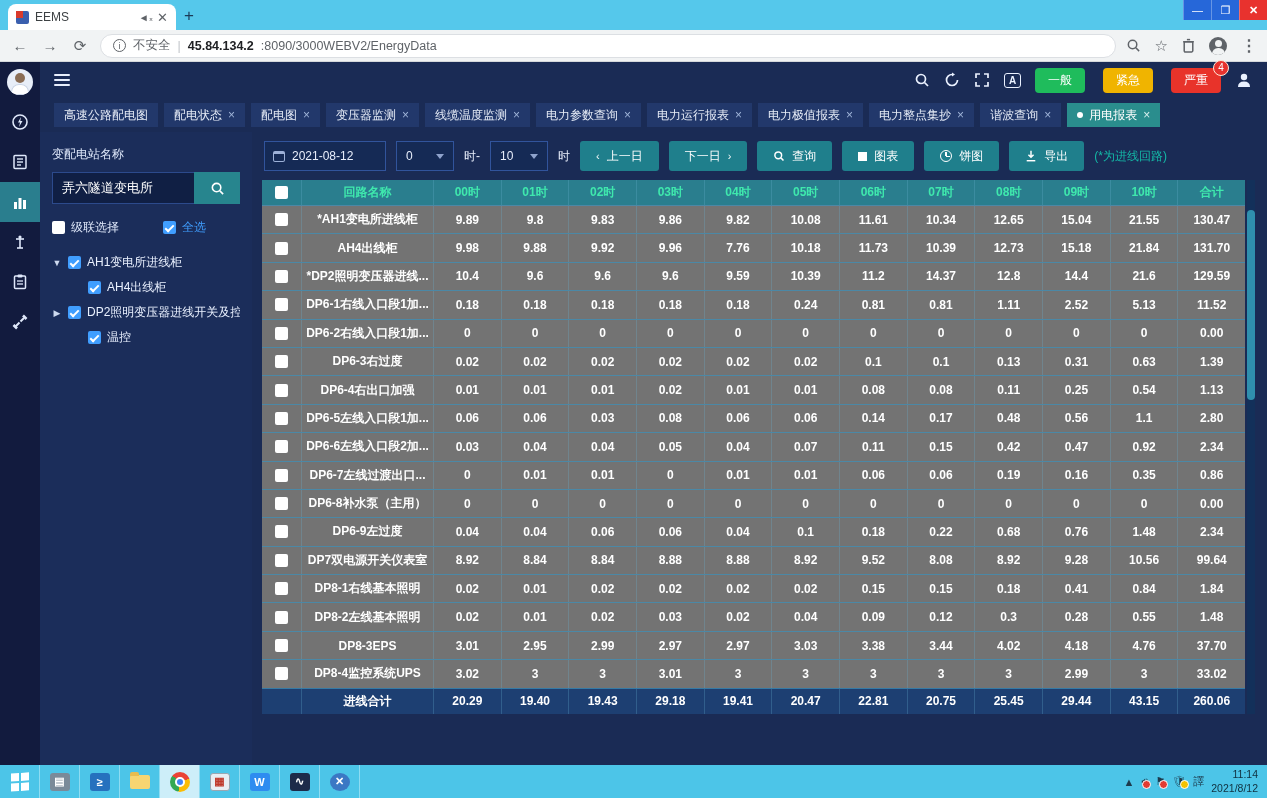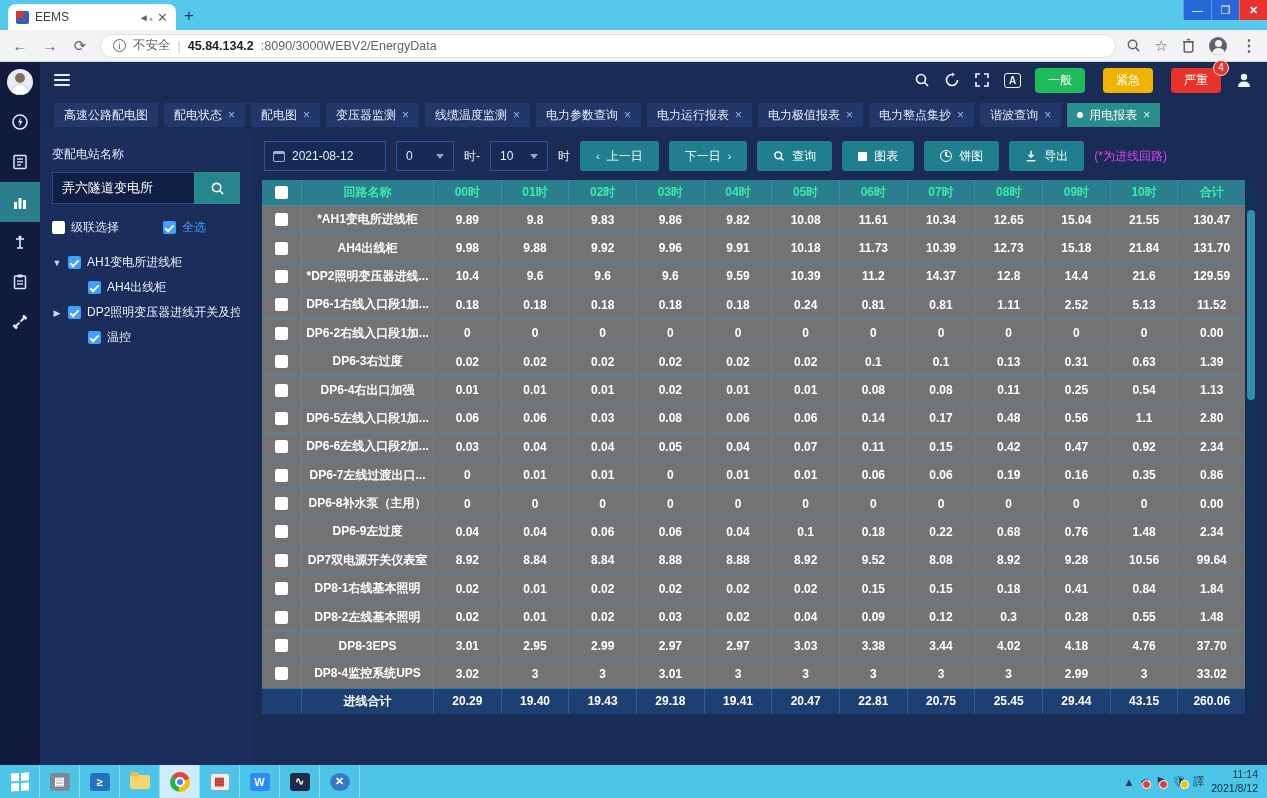--- a/index.html
+++ b/index.html
@@ -87,21 +87,21 @@
   .calic { width:12px; height:11px; border:1.4px solid #9db1d8; border-top-width:3px; border-radius:2px; }
   .selbox { width:58px; height:30px; border:1px solid #31549c; background:#152a55; display:flex; align-items:center; justify-content:space-between; padding:0 9px; color:#e8eefb; font-size:12px; }
   .caret { width:0; height:0; border-left:4px solid transparent; border-right:4px solid transparent; border-top:5px solid #8fa3cc; }
   .unitlabel { color:#e8eefb; font-size:12px; }
   .tbtn { height:30px; background:#1f7f8c; color:#fff; font-size:12px; display:flex; align-items:center; justify-content:center; gap:7px; padding:0 16px; border-radius:3px; cursor:pointer; white-space:nowrap; }
   .bic { font-size:11px; opacity:.95; }
   .sq { width:9px; height:9px; background:#fff; display:inline-block; }
   .pieic { width:12px; height:12px; border:1.5px solid #fff; border-radius:50%; position:relative; }
   .pieic::after { content:""; position:absolute; left:4px; top:1px; width:1.5px; height:4px; background:#fff; }
   .pieic::before { content:""; position:absolute; left:5px; top:4.5px; width:4px; height:1.5px; background:#fff; }
-  .note { color:#d946ef; font-size:12px; }
+  .note { color:#14b8a6; font-size:12px; }
 
   
   .tablewrap { position:relative; margin-right:12px; }
   .thead, .trow, .tfoot { display:flex; }
   .cell { display:flex; align-items:center; justify-content:center; border-right:1px solid rgba(103,176,210,.28); overflow:hidden; white-space:nowrap; }
   .cell:last-child { border-right:none; }
   .c-check { width:40px; flex:none; }
   .c-name { width:132px; flex:none; font-size:12px; }
   .c-val { flex:1; min-width:0; }
   .thead { height:25px; background:#2a7e8e; }
@@ -440,21 +440,21 @@
               </div>
               <div class="trow">
                 <div class="cell c-check">
                   <span class="cb"></span>
                 </div>
                 <div class="cell c-name">AH4出线柜</div>
                 <div class="cell c-val">9.98</div>
                 <div class="cell c-val">9.88</div>
                 <div class="cell c-val">9.92</div>
                 <div class="cell c-val">9.96</div>
-                <div class="cell c-val">9.91</div>
+                <div class="cell c-val">7.76</div>
                 <div class="cell c-val">10.18</div>
                 <div class="cell c-val">11.73</div>
                 <div class="cell c-val">10.39</div>
                 <div class="cell c-val">12.73</div>
                 <div class="cell c-val">15.18</div>
                 <div class="cell c-val">21.84</div>
                 <div class="cell c-val">131.70</div>
               </div>
               <div class="trow">
                 <div class="cell c-check">

